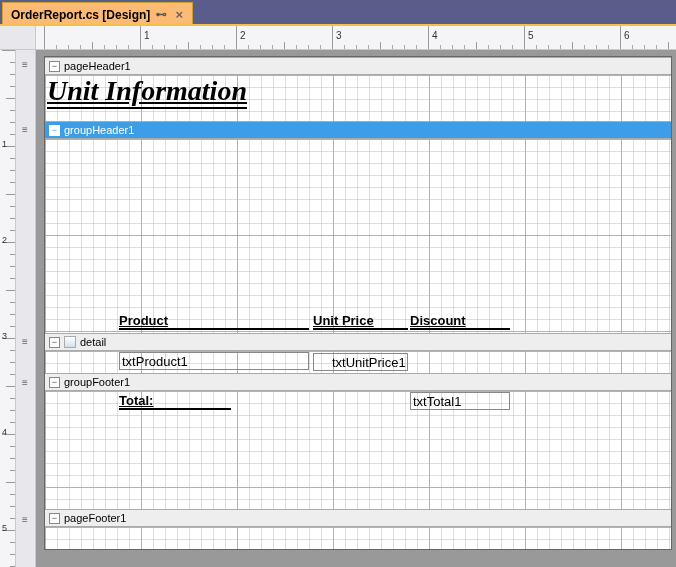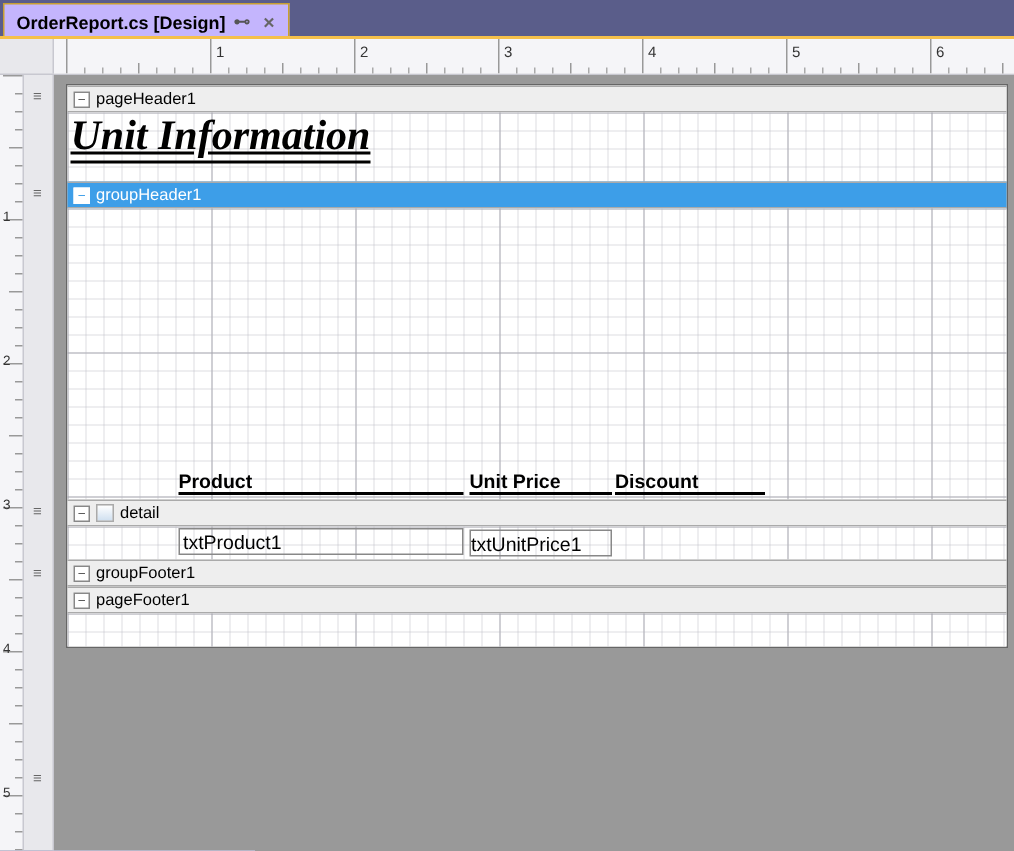--- a/index.html
+++ b/index.html
@@ -12,21 +12,21 @@
     overflow: hidden;
   }
   .tab-strip {
     background: #5a5d8a;
     height: 24px;
     display: flex;
     align-items: flex-end;
     padding-left: 2px;
   }
   .tab {
-    background: #c4b5fd;
+    background: #fdba74;
     border: 1px solid #c8a030;
     border-bottom: none;
     height: 22px;
     padding: 2px 6px 0 8px;
     display: flex;
     align-items: center;
     gap: 4px;
     font-size: 12px;
     color: #000;
     font-weight: 600;
@@ -168,21 +168,21 @@
     background-size: 12px 12px, 12px 12px, 96px 96px, 96px 96px;
   }
   .rlabel {
     position: absolute;
     font-size: 13px;
     font-family: Arial, sans-serif;
     color: #000;
     background: transparent;
   }
   .rlabel.border { border: 1px solid #888; }
-  .rlabel.uline { border-bottom: 2px solid #000;}
+  .rlabel.uline { text-decoration: underline; border-bottom: 2px solid #000;}
   .title {
     position: absolute;
     font-family: "Times New Roman", serif;
     font-size: 28px;
     font-weight: bold;
     font-style: italic;
     text-decoration: underline;
     color: #000;
     left: 2px;
     top: 0px;
@@ -362,29 +362,33 @@
         </div>
 
         <div class="section">
           <div class="band-header">
             <div class="band-toggle">−</div>
             <div class="band-icon"></div>
             <span>detail</span>
           </div>
           <div class="band-content" id="band-dt" style="height: 22px;">
               <div class="rlabel border" style="left: 74px; top: 1px; height: 18px; line-height: 18px; padding-left: 2px; width: 190px;">txtProduct1</div>
-              <div class="rlabel border" style="left: 268px; top: 2px; height: 18px; line-height: 18px; padding-left: 0; width: 95px;">txtUnitPrice1</div>
+              <div class="rlabel border" style="left: 268px; top: 2px; height: 18px; line-height: 18px; padding-left: 18px; width: 95px;">txtUnitPrice1</div>
             </div>
         </div>
 
         <div class="section">
           <div class="band-header">
             <div class="band-toggle">−</div>
             <span>groupFooter1</span>
           </div>
+          <div class="band-content" id="band-gf" style="height: 118px;">
+              <div class="rlabel bold uline" style="left: 74px; top: 2px; width: 112px;">Total:</div>
+              <div class="rlabel border" style="left: 365px; top: 1px; width: 100px; height: 18px; line-height: 18px; padding-left: 2px;">txtTotal1</div>
+            </div>
         </div>
 
         <div class="section">
           <div class="band-header">
             <div class="band-toggle">−</div>
             <span>pageFooter1</span>
           </div>
           <div class="band-content" id="band-pf" style="height: 22px;"></div>
         </div>
 

